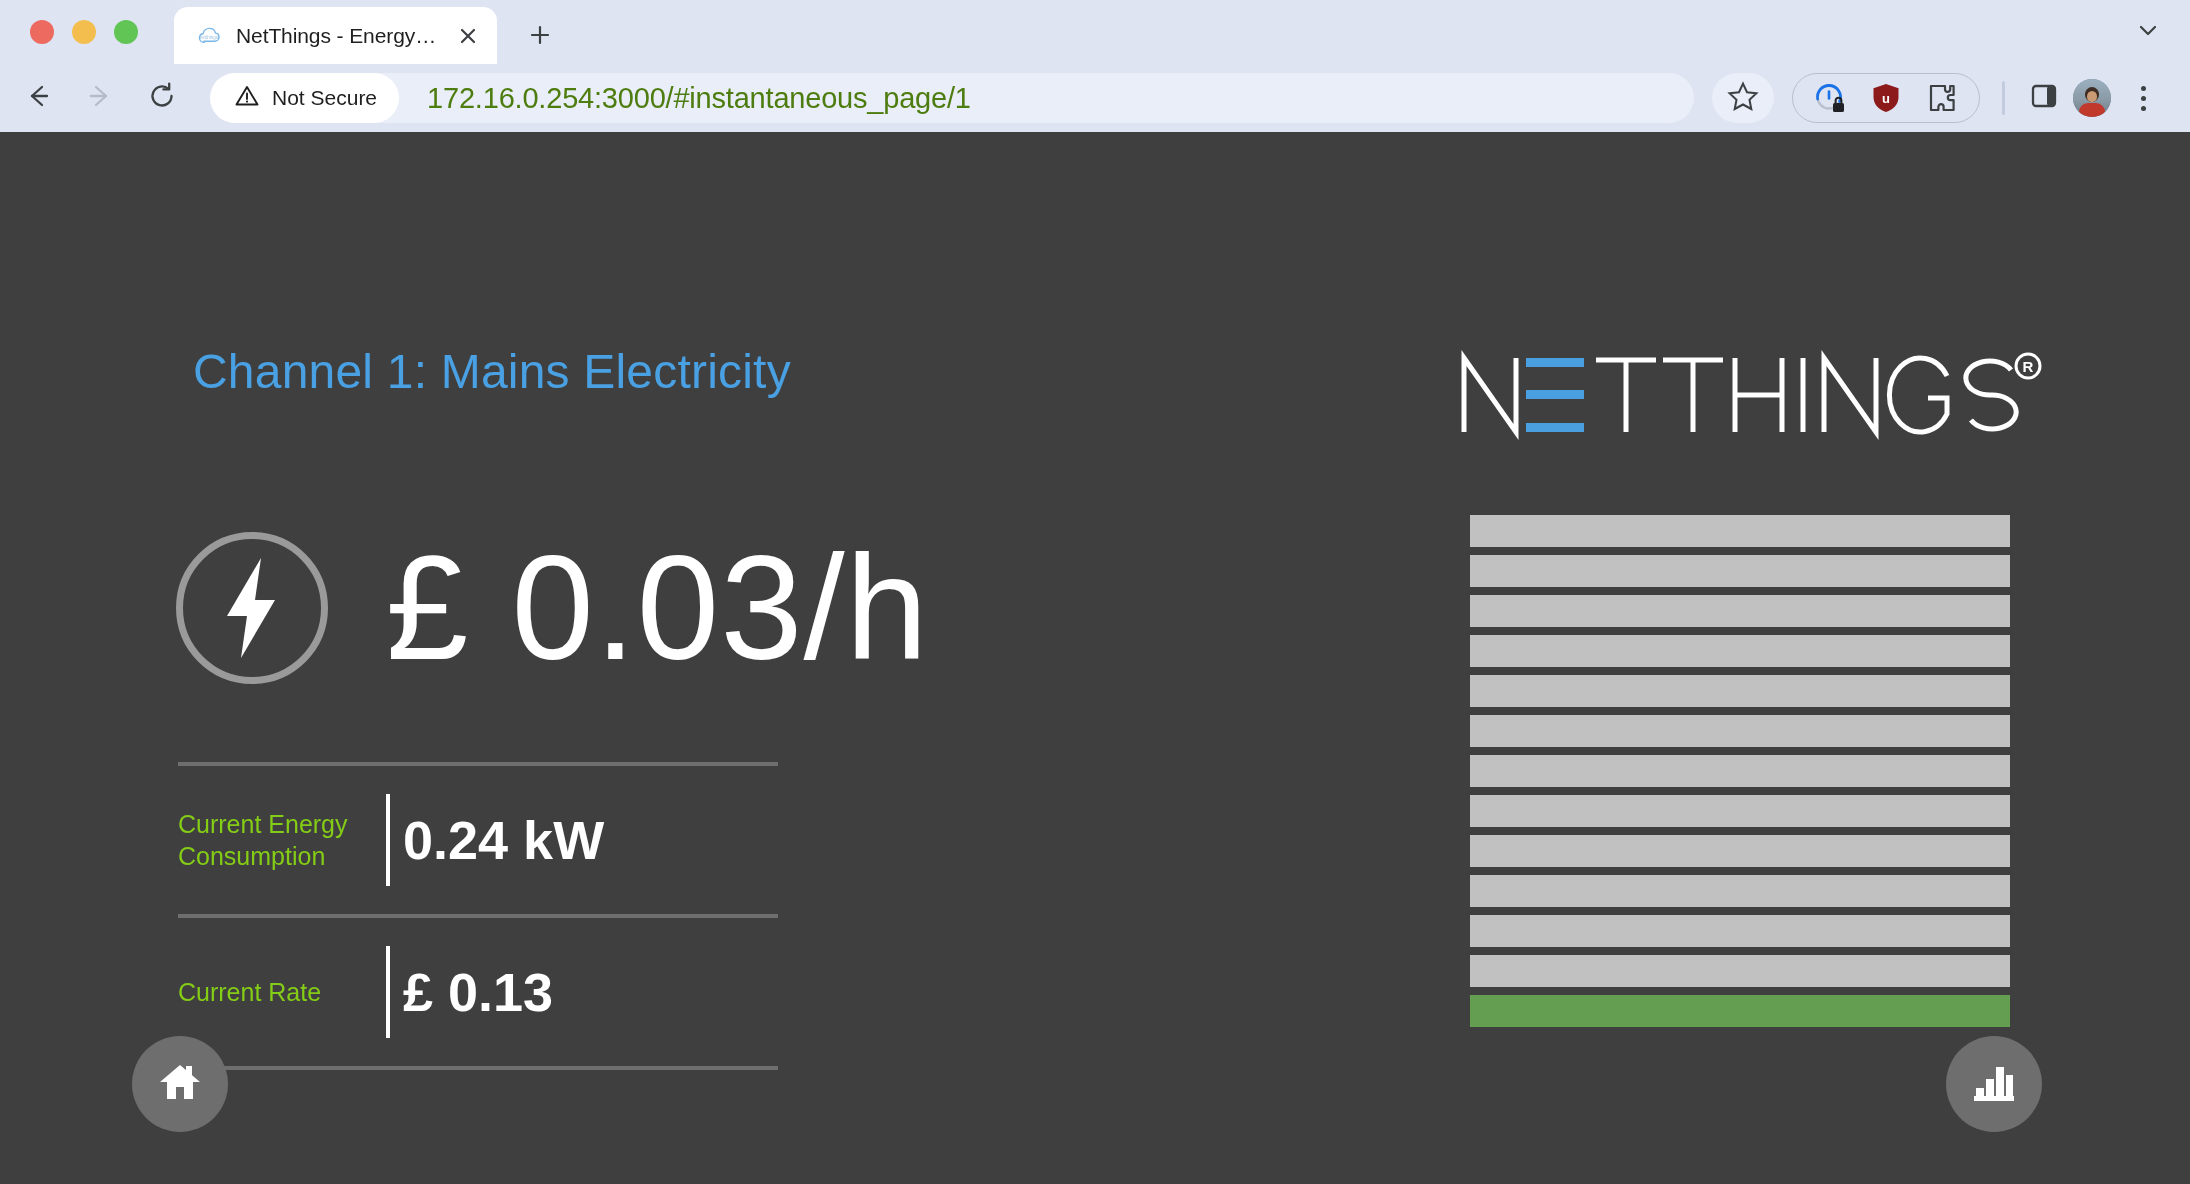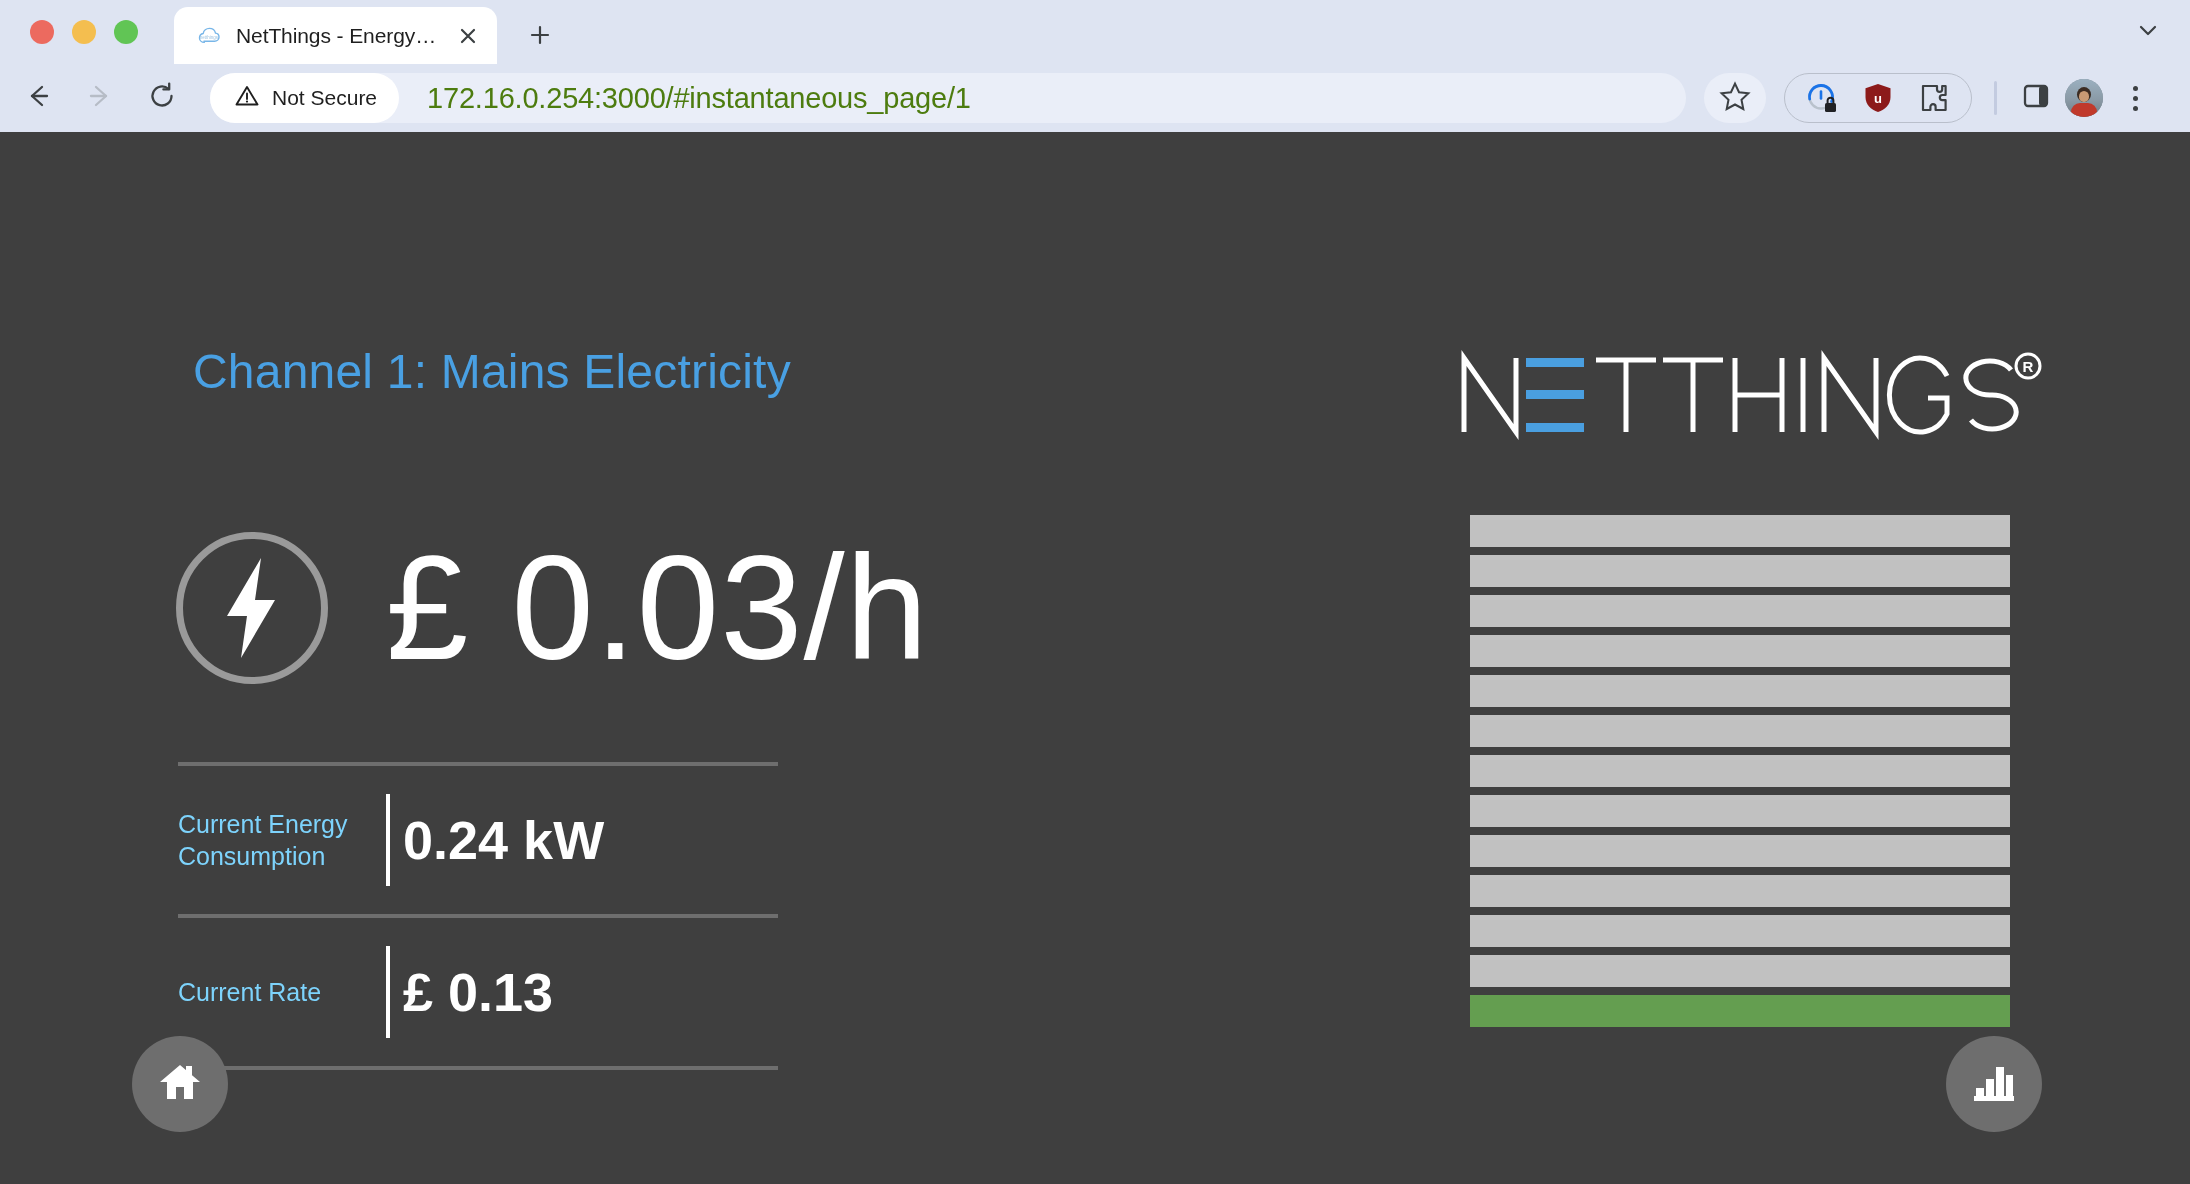--- a/index.html
+++ b/index.html
@@ -92,21 +92,21 @@
     right: 18px; top: 8px;
     width: 48px; height: 48px;
     display: flex; align-items: center; justify-content: center;
   }
 
   .toolbar {
     height: 68px;
     background: #dee4f2;
     display: flex;
     align-items: center;
-    padding: 0 35px 0 10px;
+    padding: 0 27px 0 10px;
     box-sizing: border-box;
     gap: 6px;
     flex: 0 0 auto;
   }
   .nav-btn {
     width: 56px; height: 56px;
     display: flex; align-items: center; justify-content: center;
     border-radius: 50%;
     flex: 0 0 auto;
   }
@@ -274,21 +274,21 @@
     background: #6e6e6e;
     width: 600px;
   }
   .metric-row {
     display: flex;
     align-items: center;
     height: 148px;
   }
   .metric-label {
     font-size: 25px;
-    color: #7dd3fc;
+    color: #84cc16;
     line-height: 1.28;
     font-weight: 400;
     width: 208px;
     flex: 0 0 auto;
   }
   .metric-sep {
     width: 4px;
     height: 92px;
     background: #ffffff;
     margin-right: 13px;

